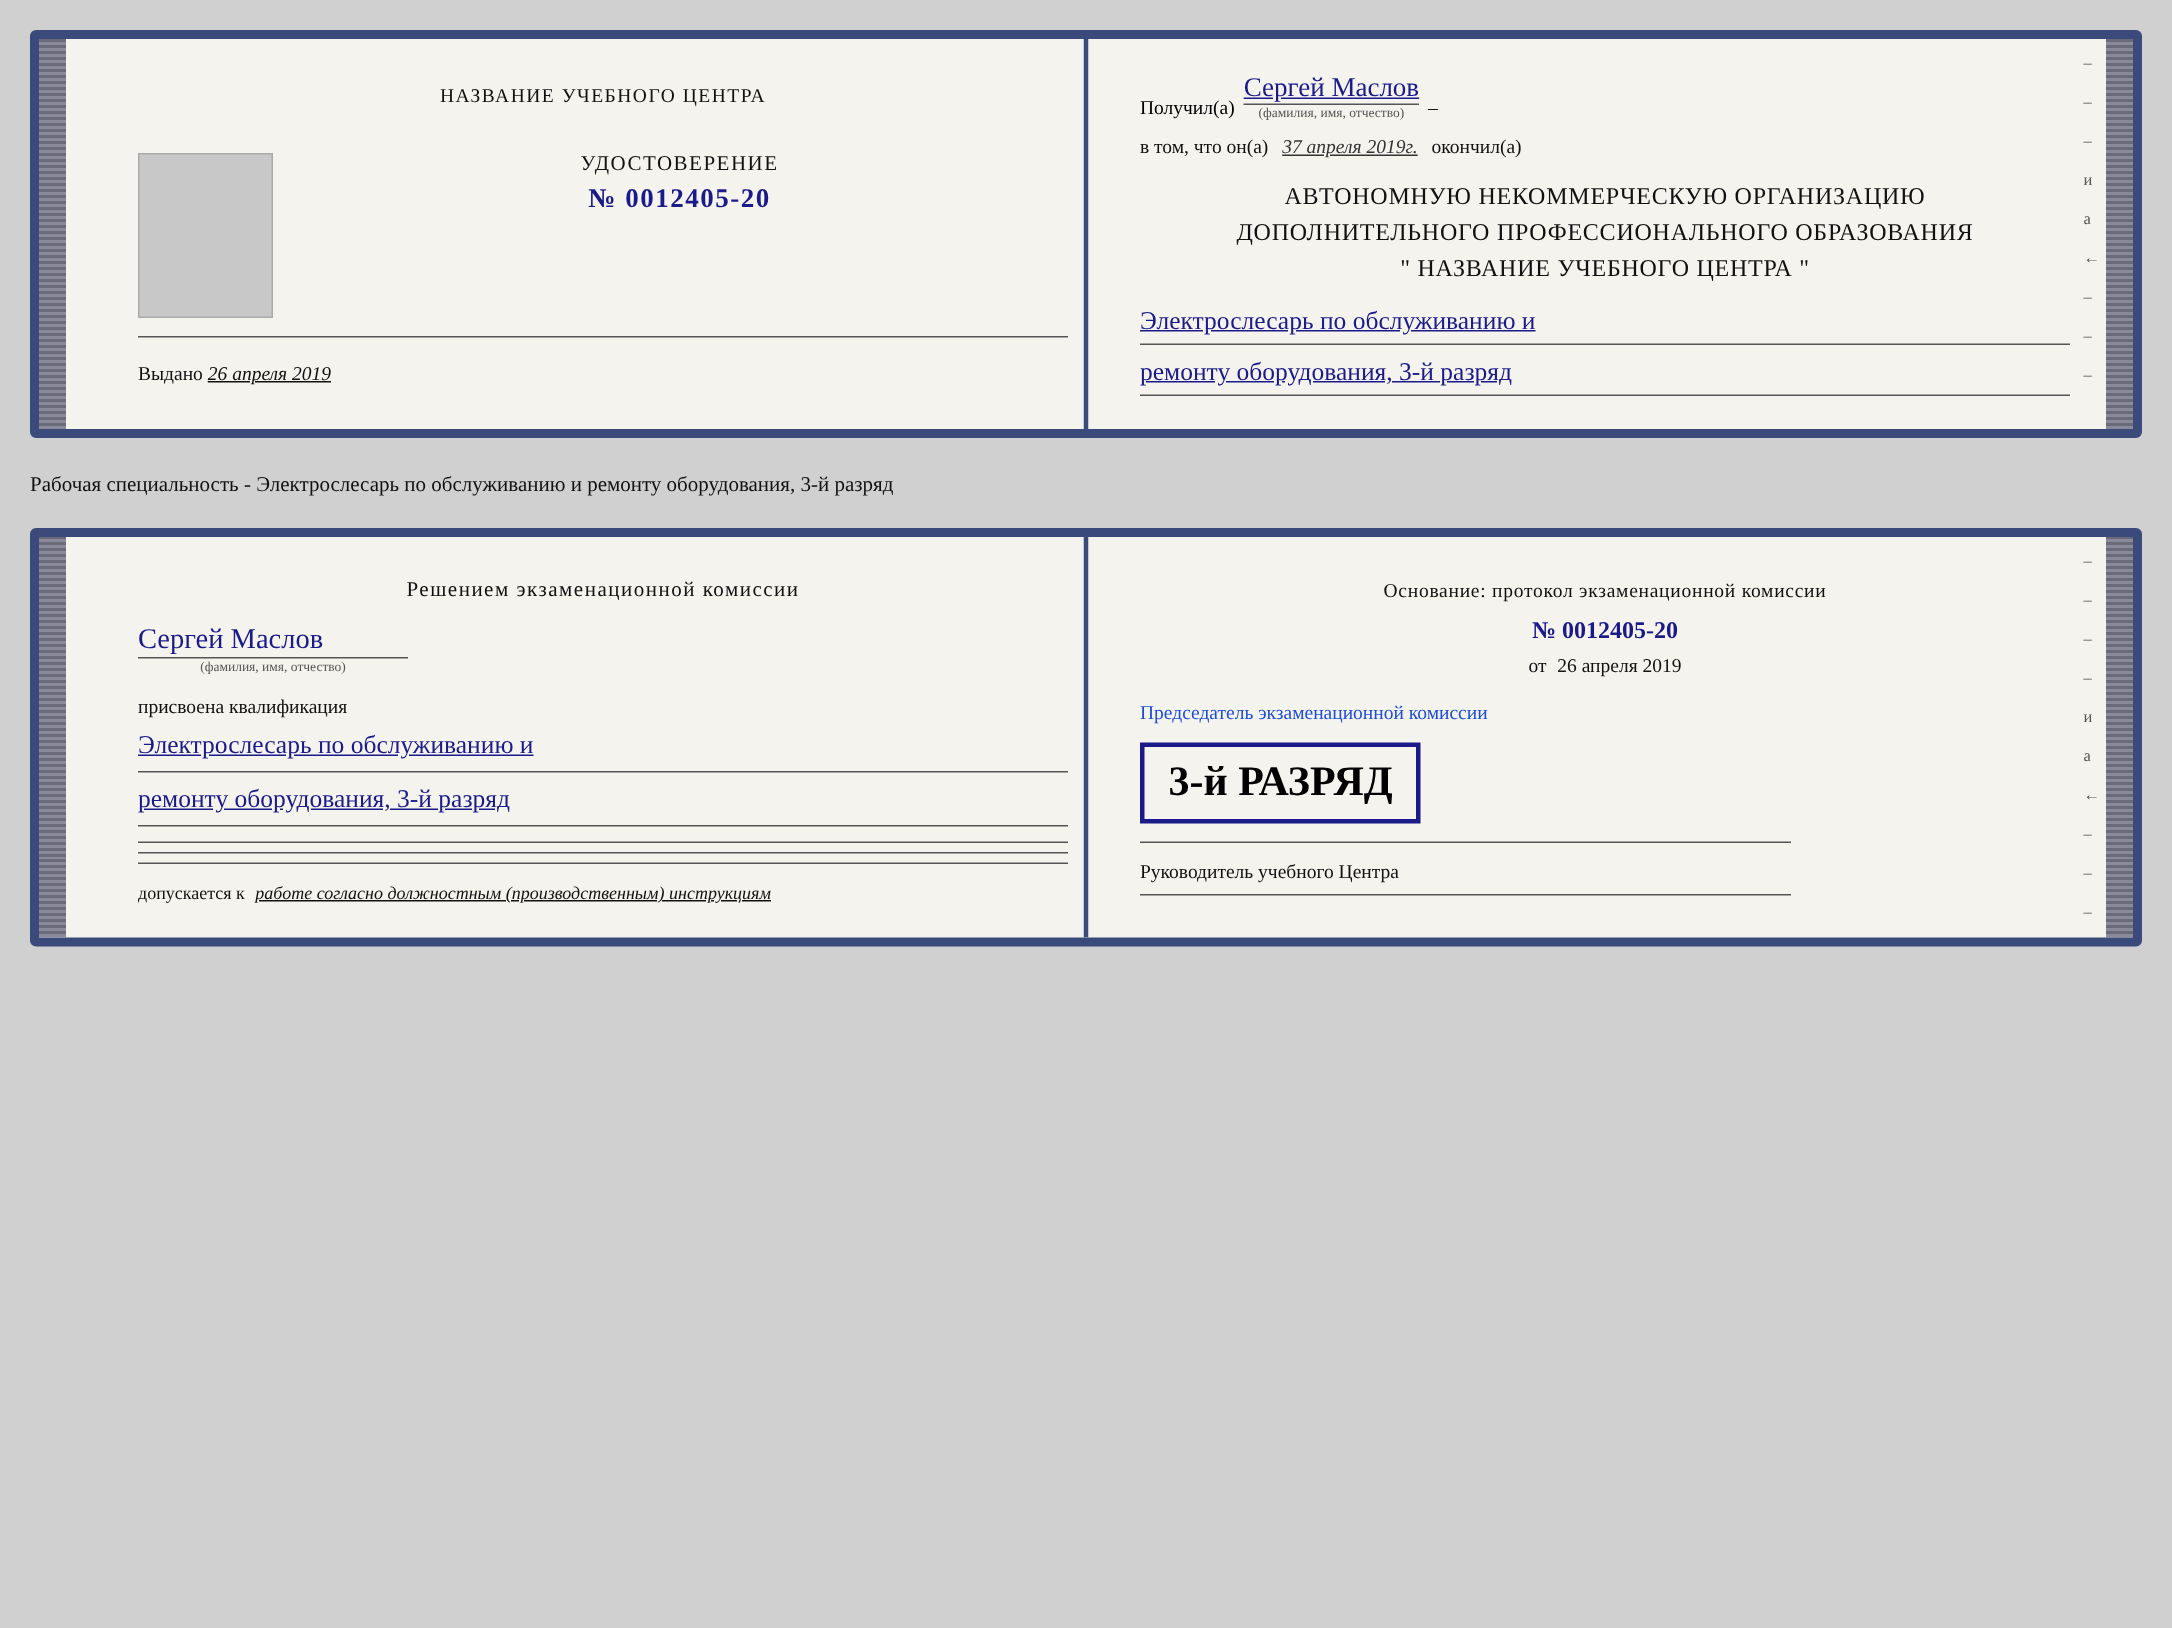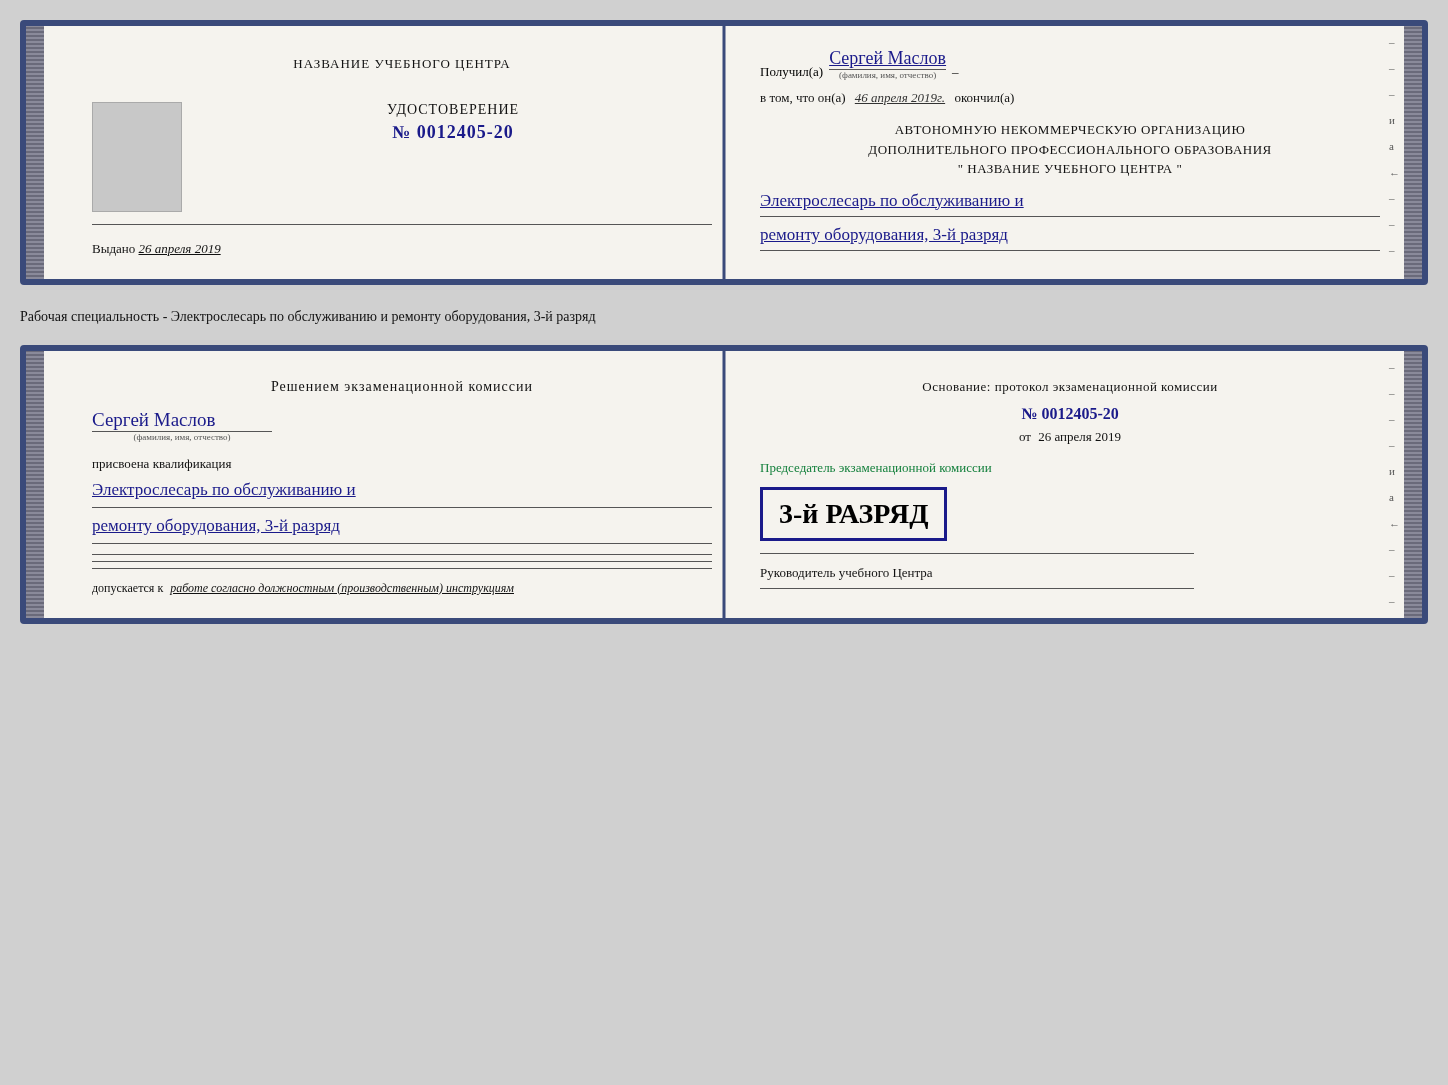--- a/index.html
+++ b/index.html
@@ -175,21 +175,21 @@
       text-decoration: underline;
       color: #333;
     }
 
     .okончил {
       font-size: 13px;
     }
 
     .org-block {
       text-align: center;
-      font-size: 13px;
+      font-size: 16px;
       letter-spacing: 0.5px;
       text-transform: uppercase;
       color: #111;
       margin: 14px 0 8px;
       line-height: 1.5;
     }
 
     .prof-label {
       font-size: 13px;
       color: #111;
@@ -282,21 +282,21 @@
 
     .protocol-date {
       text-align: center;
       font-size: 13px;
       color: #111;
       margin-bottom: 14px;
     }
 
     .chairman-label {
       font-size: 13px;
-      color: #15803d;
+      color: #1d4ed8;
       margin-bottom: 4px;
       line-height: 1.4;
     }
 
     .stamp-box {
       border: 3px solid #1a1a8a;
       display: inline-block;
       padding: 8px 16px;
       margin: 6px 0;
       position: relative;
@@ -354,21 +354,21 @@
         <span style="font-size:13px;">Получил(а)</span>
         <span style="display:inline-flex;flex-direction:column;align-items:center;">
           <span class="received-name">Сергей Маслов</span>
           <span style="font-size:9px;color:#555;border-top:1px solid #555;width:100%;text-align:center;">(фамилия, имя, отчество)</span>
         </span>
         <span style="font-size:13px;">–</span>
       </div>
 
       <div class="in-that-line">
         <span>в том, что он(а)</span>
-        <span class="date-underline" style="margin:0 6px;">46 апреля 2019г.</span>
+        <span class="date-underline" style="margin:0 6px;">37 апреля 2019г.</span>
         <span class="okончил">окончил(а)</span>
       </div>
 
       <div class="org-block">
         <div>АВТОНОМНУЮ НЕКОММЕРЧЕСКУЮ ОРГАНИЗАЦИЮ</div>
         <div>ДОПОЛНИТЕЛЬНОГО ПРОФЕССИОНАЛЬНОГО ОБРАЗОВАНИЯ</div>
         <div>"   НАЗВАНИЕ УЧЕБНОГО ЦЕНТРА   "</div>
       </div>
 
       <div style="border-bottom:1px solid #555; padding-bottom:2px; margin-bottom:4px;">

